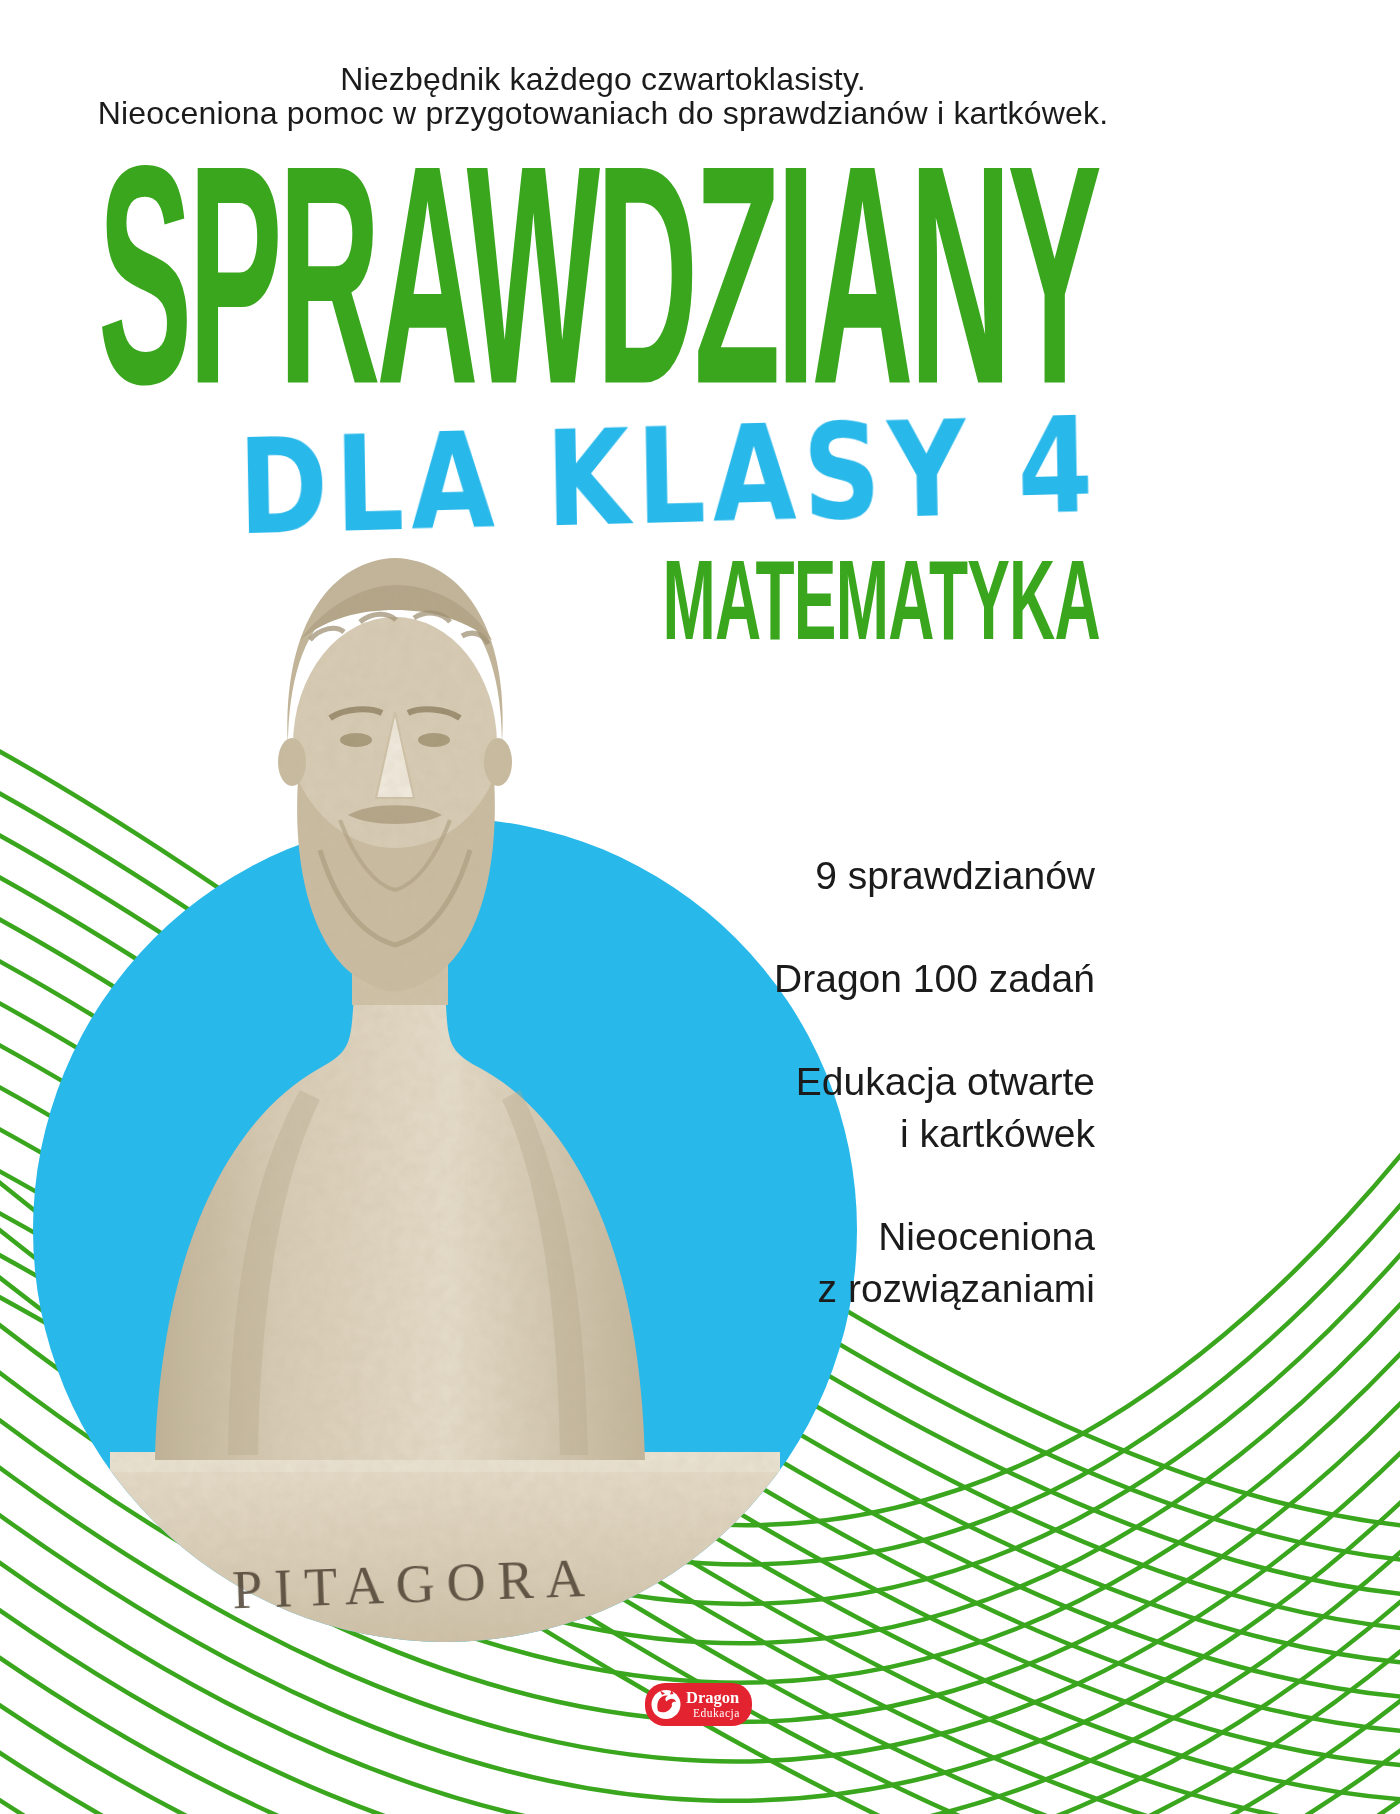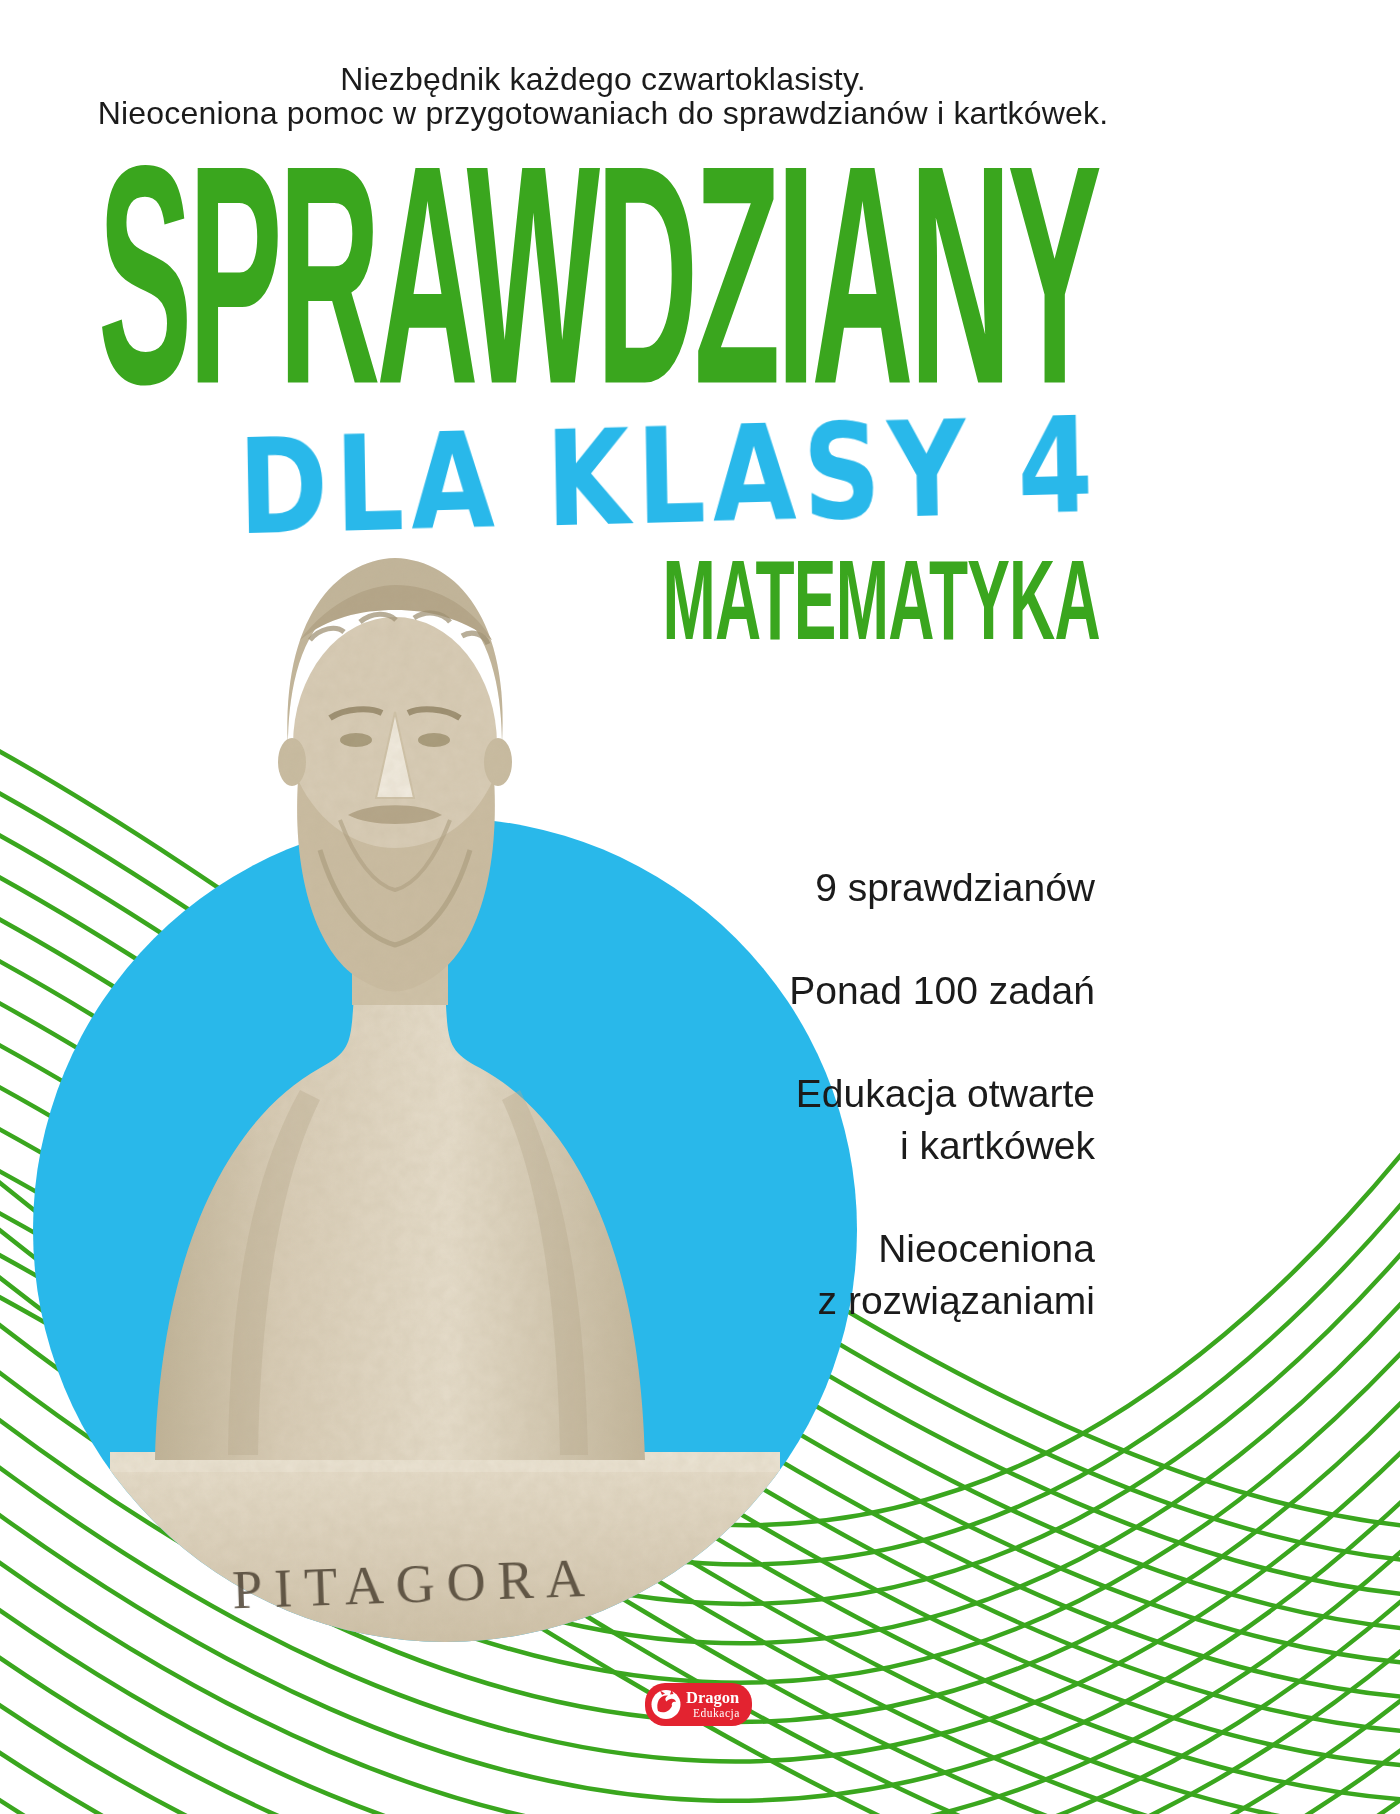--- a/index.html
+++ b/index.html
@@ -65,21 +65,21 @@
     color:var(--green);
     white-space:nowrap;
     transform:scale(0.78,1.38);
     transform-origin:100% 0;
   }
 
   #features{
     right:305px;top:850px;
     text-align:right;
     color:var(--text);
-    font-size:39px;line-height:52px;margin-top:12px;
+    font-size:39px;line-height:52px;
   }
   #features .feature{margin-bottom:51px;}
 
   #publisher-logo{
     position:absolute;z-index:5;
     left:645px;top:1683px;width:107px;height:43px;
     background:var(--red);
     border-radius:20px;
   }
   #publisher-logo svg{display:block;}
@@ -204,21 +204,21 @@
 
   <div id="main-title" class="textlayer">SPRAWDZIANY</div>
   <div id="grade-subtitle" class="textlayer">DLA KLASY 4</div>
   <div id="subject" class="textlayer">MATEMATYKA</div>
 
   <div id="features" class="textlayer">
       <div class="feature">
         <div>9 sprawdzianów</div>
       </div>
       <div class="feature">
-        <div>Ponad 100 zadań</div>
+        <div>Dragon 100 zadań</div>
       </div>
       <div class="feature">
         <div>Edukacja otwarte</div>
         <div>i kartkówek</div>
       </div>
       <div class="feature">
         <div>Nieoceniona</div>
         <div>z rozwiązaniami</div>
       </div>
     </div>

